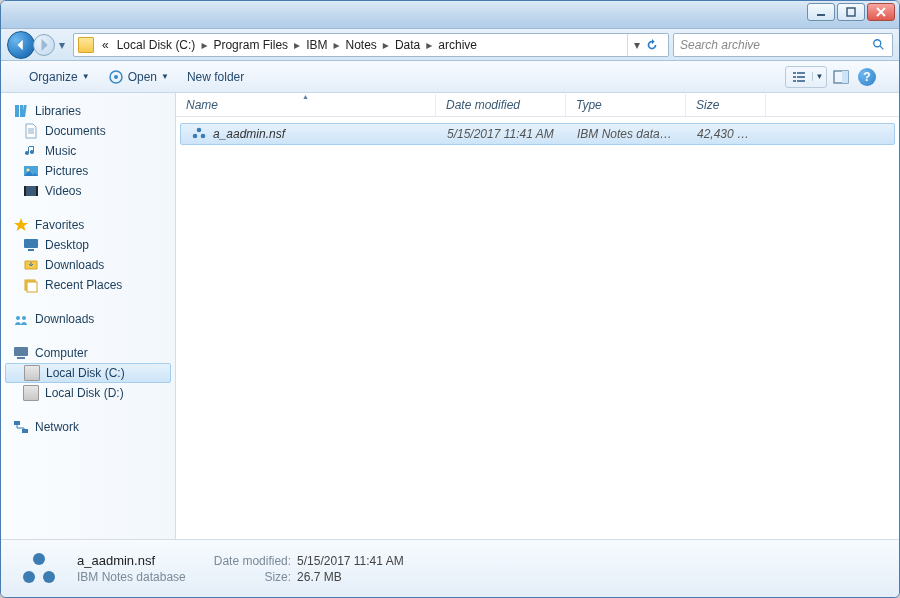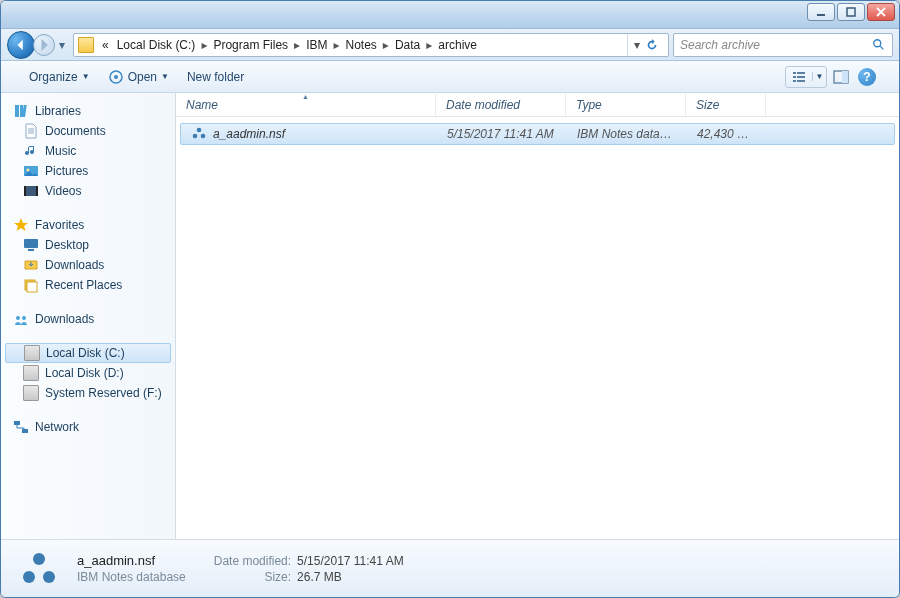--- a/index.html
+++ b/index.html
@@ -461,31 +461,36 @@
                 <circle cx="5" cy="7" r="2"></circle>
                 <circle cx="11" cy="7" r="2"></circle>
                 <path d="M2 14c0-2 2-3 3-3s3 1 3 3M8 14c0-2 2-3 3-3s3 1 3 3" fill="#4aa3d9"></path>
               </svg>
             </span>
           <span>Downloads</span>
         </div>
       </div>
 
       <div class="tree-group">
+        <div class="tree-header">
+          <span class="ticon ico-computer">
+              <svg viewBox="0 0 16 16" width="16" height="16">
+                <rect x="1" y="2" width="14" height="9" rx="1"></rect>
+                <rect x="4" y="12" width="8" height="2"></rect>
+              </svg>
+            </span>
+          <span>Computer</span>
+        </div>
         <div class="tree-item sel">
           <span class="ticon ico-drive"></span>
           <span>Local Disk (C:)</span>
         </div>
         <div class="tree-item">
           <span class="ticon ico-drive"></span>
           <span>Local Disk (D:)</span>
-        </div>
-        <div class="tree-item">
-          <span class="ticon ico-drive"></span>
-          <span>System Reserved (F:)</span>
         </div>
       </div>
 
       <div class="tree-group">
         <div class="tree-header">
           <span class="ticon ico-network">
               <svg viewBox="0 0 16 16" width="16" height="16">
                 <rect x="1" y="2" width="6" height="4"></rect>
                 <rect x="9" y="10" width="6" height="4"></rect>
                 <path d="M4 6v3h7v1" stroke="#3b7db3" fill="none"></path>

